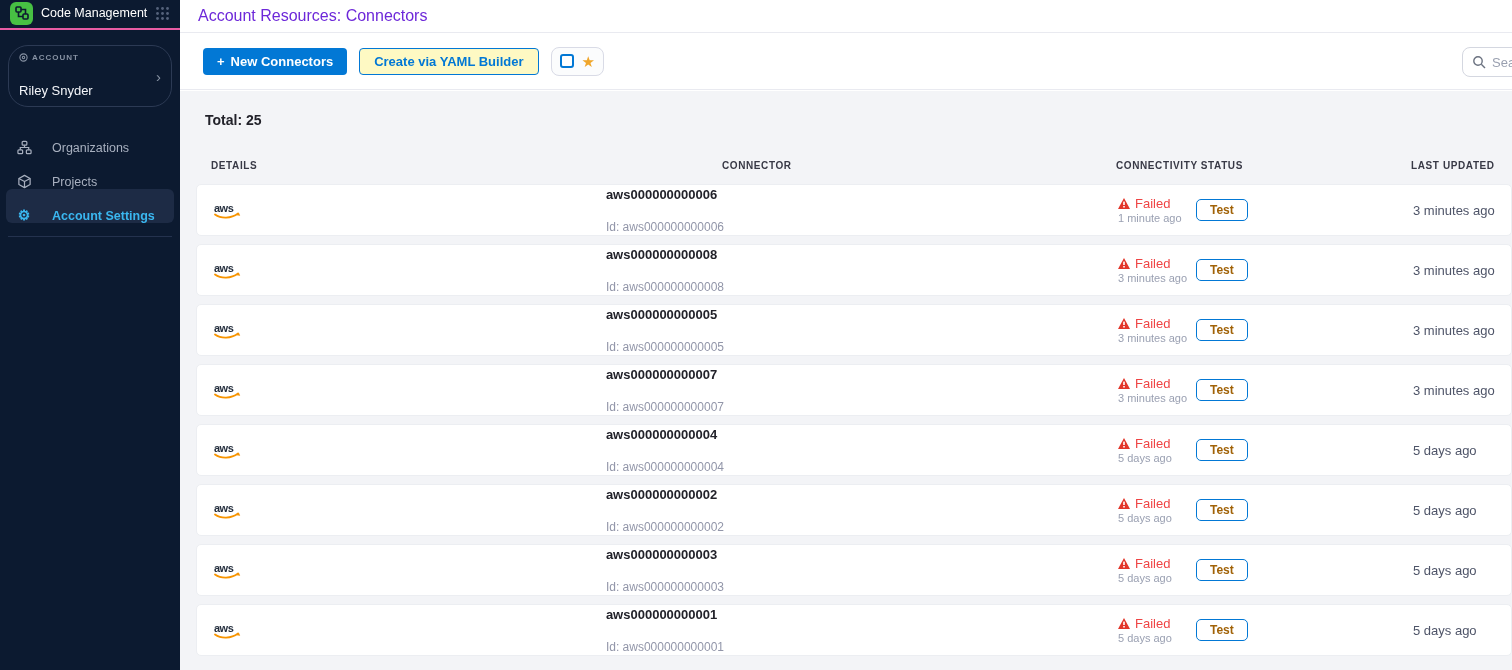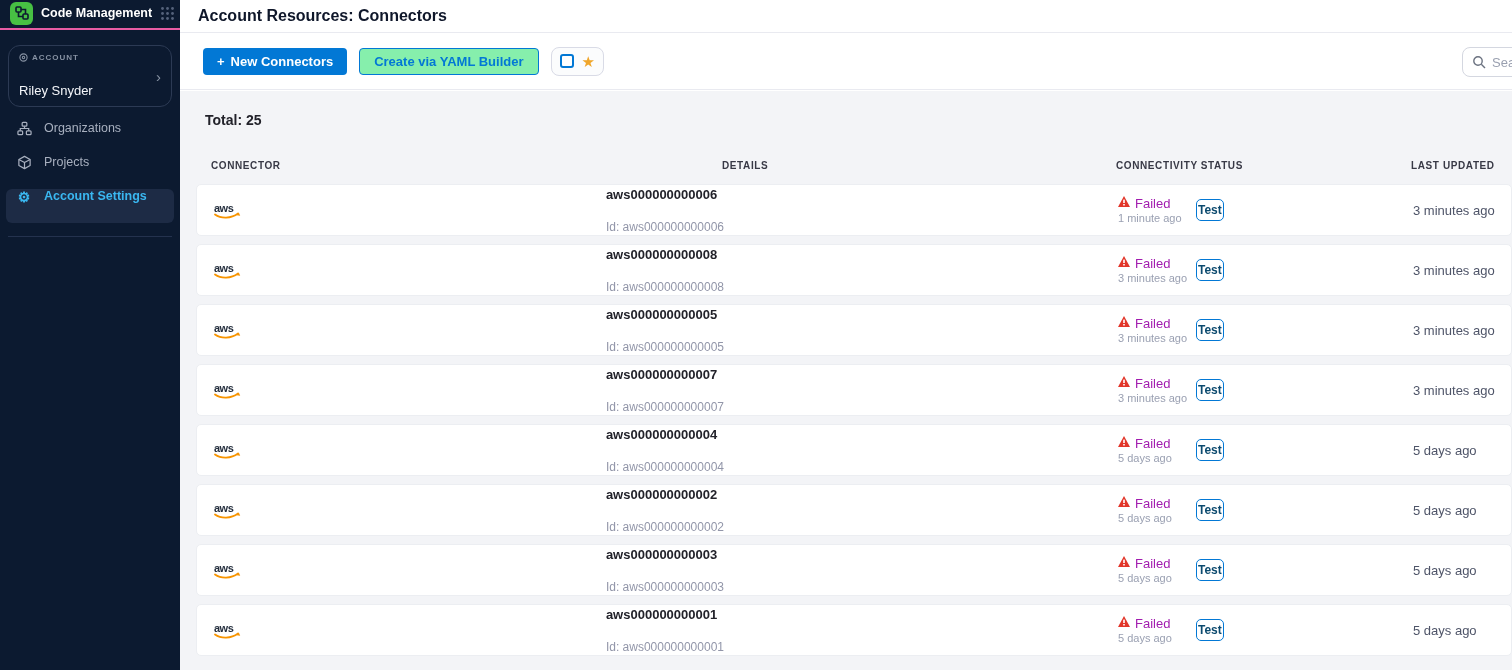--- a/index.html
+++ b/index.html
@@ -4,48 +4,48 @@
 <style>
   * { margin:0; padding:0; box-sizing:border-box; }
   html,body { width:1512px; height:670px; overflow:hidden; background:#fff;
               font-family:"Liberation Sans", sans-serif; }
 
   
   .sidebar { position:absolute; left:0; top:0; bottom:0; width:180px; background:#0c1a30; }
   .sb-top { display:flex; align-items:center; gap:8px; height:23px; padding:3px 10px 0 10px; }
   .logo-sq { width:23px; height:23px; border-radius:6px; background:#47c043;
              display:flex; align-items:center; justify-content:center; flex:0 0 auto; cursor:pointer; }
-  .module-title { color:#fff; font-size:12.5px; font-weight:700; white-space:nowrap; }
+  .module-title { color:#fff; font-size:12.5px; font-weight:400; white-space:nowrap; }
   .grid-icon { margin-left:auto; cursor:pointer; display:flex; }
   .pink-line { height:2px; background:#e75ca3; margin-top:5px; }
-  .account-card { margin:15px 8px 0 8px; border:1px solid #2c3a54; border-radius:12px;
+  .account-card { margin:15px 8px 0 8px; border:1px solid #2c3a54; border-radius:20px;
                   padding:7px 3px 8px 10px; position:relative; cursor:pointer; }
   .account-label { display:flex; align-items:center; gap:4px; font-size:8px; font-weight:700;
                    letter-spacing:1px; color:#8792a3; }
   .account-name { color:#f4f6fa; font-size:13px; margin-top:21px; }
   .account-chevron { position:absolute; right:10px; top:50%; transform:translateY(-50%);
                      color:#8792a3; font-size:15px; }
   .nav { margin:14px 6px 0 6px; }
-  .nav-item { display:flex; align-items:flex-start; gap:12px; height:34px; padding:0 10px;
+  .nav-item { display:flex; align-items:flex-end; gap:20px; height:34px; padding:0 10px;
               color:#a8b0bf; font-size:12.5px; border-radius:6px; cursor:pointer; }
   .nav-item .nv-ico { display:flex; width:16px; justify-content:center; color:inherit; font-size:14px; }
   .nav-item.active { background:#1d2b45; color:#3ab7f0; font-weight:700; }
   .nav-divider { height:1px; background:#24324e; margin:13px 8px 0 8px; }
 
   
   .main { position:absolute; left:180px; top:0; right:0; bottom:0; }
   .page-header { height:33px; background:#fff; border-bottom:1px solid #e9eaf0;
                  display:flex; align-items:center; padding-left:18px; }
-  .page-title { font-size:16px; font-weight:700; color:#0f172a; }
+  .page-title { font-size:16px; font-weight:400; color:#6d28d9; }
   .toolbar { height:57px; background:#fff; border-bottom:1px solid #e9eaf0;
              display:flex; align-items:center; padding-left:23px; gap:12px; position:relative; }
   .btn { height:27px; border-radius:4px; font-size:13px; font-weight:700; display:flex;
          align-items:center; gap:6px; padding:0 14px; cursor:pointer; border:none; }
   .btn-primary { background:#0278d5; color:#fff; }
-  .btn-outline { background:#86efac; color:#0278d5; border:1px solid #0278d5; }
+  .btn-outline { background:#fef9c3; color:#0278d5; border:1px solid #0278d5; }
   .fav-group { height:29px; border:1px solid #d9dbe6; background:#fbfcfd; border-radius:8px;
                display:flex; align-items:center; gap:8px; padding:0 8px; }
   .checkbox { width:14px; height:14px; border:2px solid #0278d5; border-radius:3px;
               background:#fff; cursor:pointer; }
   .star { color:#f0a62b; font-size:15px; line-height:1; cursor:pointer; }
   .search-box { position:absolute; left:1282px; top:14px; width:160px; height:30px;
                 border:1px solid #d4d7e0; border-radius:8px; background:#fff;
                 display:flex; align-items:center; gap:6px; padding:0 9px; }
   .search-box input { border:none; outline:none; font-size:13px; color:#333; width:110px;
                       font-family:"Liberation Sans", sans-serif; background:transparent; }
@@ -58,24 +58,24 @@
                 margin:32px 0 13px 15px; }
   .table-head span { font-size:10px; font-weight:700; letter-spacing:.6px; color:#383946; }
   .row-card { display:grid; grid-template-columns:511px 394px 295px auto; align-items:center;
               background:#fff; border:1px solid #eceef2; border-radius:5px; height:52px;
               margin-bottom:8px; padding-left:16px; cursor:pointer; }
   .cell-connector { display:flex; align-items:center; gap:10px;justify-content:space-between; }
   .conn-name { font-size:13px; font-weight:700; color:#22222a; }
   .conn-id { font-size:12px; color:#9296a9; margin-top:18px; }
   .cell-status { display:flex; align-items:center; }
   .status-block { width:78px; }
-  .status-line { display:flex; gap:5px; font-size:13px; color:#a21caf; }
+  .status-line { display:flex; align-items:center; gap:5px; font-size:13px; color:#ef4444; }
   .status-time { font-size:11px; color:#9aa0b2; margin-top:1px; }
   .btn-test { height:22px; border:1.5px solid #0278d5; border-radius:5px; background:#fff;
-              color:#0c4a6e; font-size:12px; font-weight:700; padding:0 1px; cursor:pointer;
+              color:#a16207; font-size:12px; font-weight:700; padding:0 13px; cursor:pointer;
               font-family:"Liberation Sans", sans-serif; }
   .cell-updated { font-size:13px; color:#4e5468; }
 </style>
 </head>
 <body>
 
 <aside class="sidebar">
   <div class="sb-top">
     <span class="logo-sq">
       <svg width="14" height="14" viewBox="0 0 14 14" fill="none" stroke="#0c1a30" stroke-width="1.6">
@@ -168,22 +168,22 @@
           <path d="M9.3 9.3 L13 13"></path>
       </svg>
       <input type="text" placeholder="Search" style="">
     </div>
   </div>
 
   <div class="content">
     <div class="total">Total: 25</div>
 
     <div class="table-head">
+      <span>DETAILS</span>
       <span>CONNECTOR</span>
-      <span>DETAILS</span>
       <span>CONNECTIVITY STATUS</span>
       <span>LAST UPDATED</span>
     </div>
 
     <div>
       <div class="row-card">
         <div class="cell-connector">
           <svg width="28" height="17" viewBox="0 0 28 17">
             <text x="1" y="10" font-size="11" font-weight="bold" fill="#252f3e" font-family="Liberation Sans, sans-serif" letter-spacing="-0.5">aws</text>
             <path d="M2 12.5 C 8 16.8, 18 16.8, 25 11.5" stroke="#f79400" stroke-width="1.8" fill="none" stroke-linecap="round"></path>

